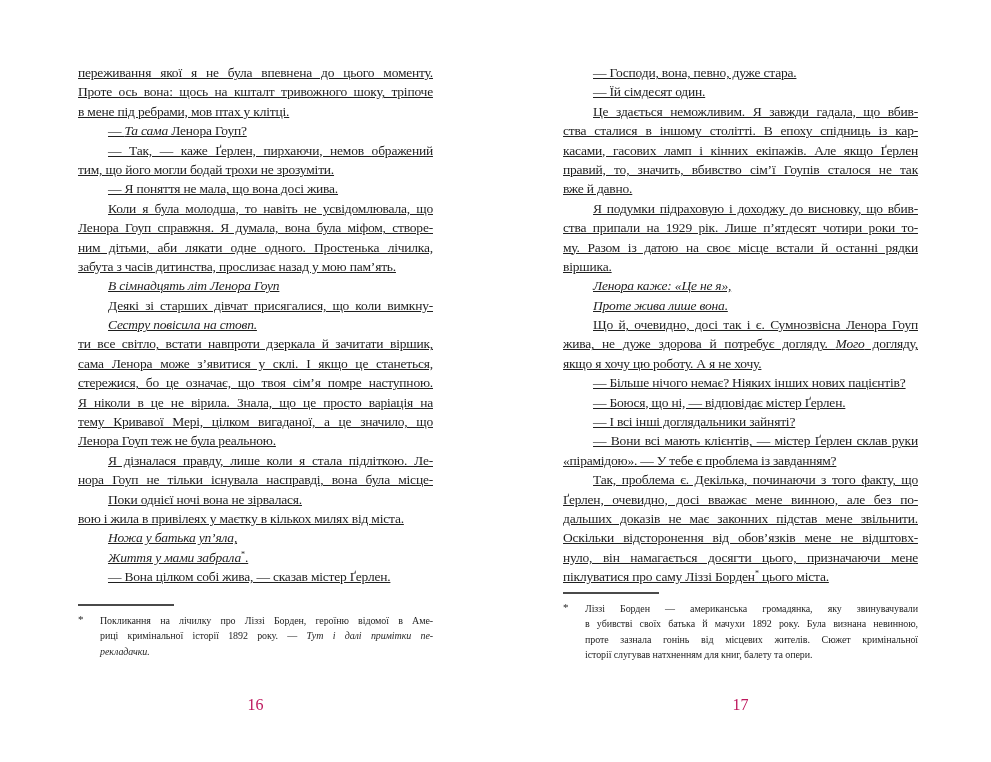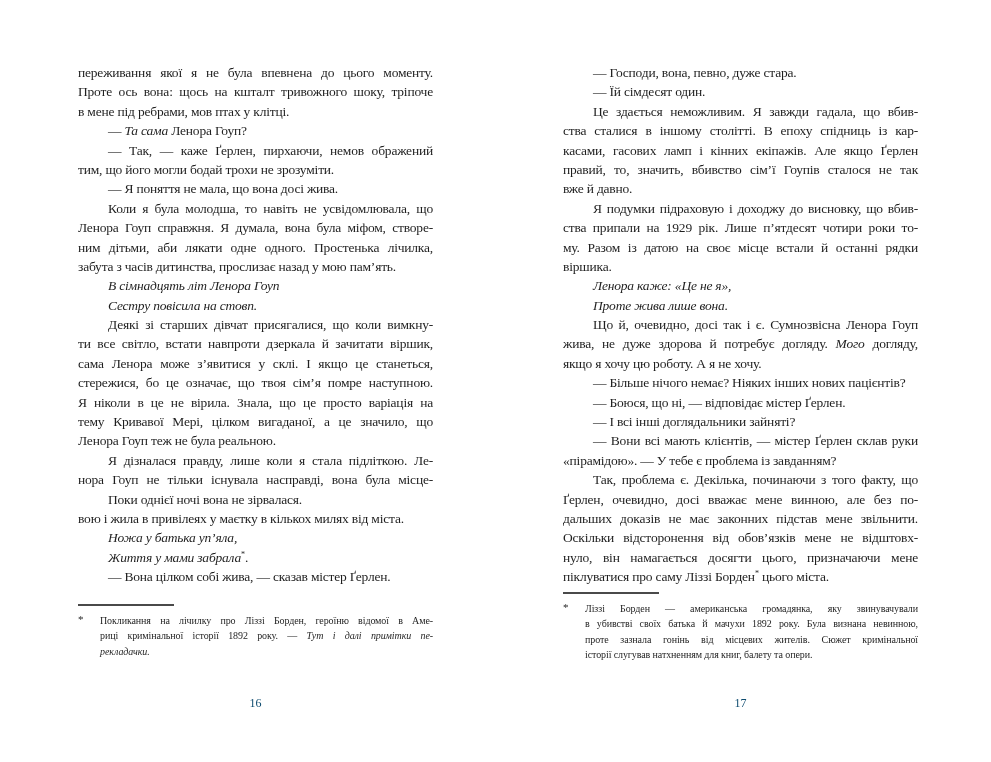--- a/index.html
+++ b/index.html
@@ -14,21 +14,21 @@
   }
   .page {
     position: absolute;
     top: 63px;
     width: 355px;
     height: 699px;
   }
   .page.left  { left: 78px; }
   .page.right { left: 563px; }
 
-  .body { position: absolute; top: 0; left: 0; right: 0; }
+  .body { position: absolute; top: 0; left: 0; right: 0; text-decoration: underline; }
 
   .line {
     height: 19.4px;
     line-height: 19.4px;
     font-size: 13.5px;
     letter-spacing: -0.2px;
     white-space: nowrap;
     text-align: left;
   }
   .line.indent  { padding-left: 30px; }
@@ -53,22 +53,22 @@
     font-size: 10px;
     letter-spacing: -0.1px;
   }
 
   .pagenum {
     position: absolute;
     top: 633px;
     left: 0;
     width: 100%;
     text-align: center;
-    font-size: 12px;
-    color: #0c4a6e;
+    font-size: 16px;
+    color: #be185d;
   }
 </style>
 </head>
 <body>
 
 <div class="sheet">
 
   <section class="page left">
     <div class="body">
         <div class="line justify"><span>переживання якої я не була впевнена до цього моменту.</span></div>
@@ -76,22 +76,22 @@
         <div class="line"><span>в мене під ребрами, мов птах у клітці.</span></div>
         <div class="line indent"><span>— </span><span class="it">Та сама</span><span> Ленора Гоуп?</span></div>
         <div class="line indent justify"><span>— Так, — каже Ґерлен, пирхаючи, немов ображений</span></div>
         <div class="line"><span>тим, що його могли бодай трохи не зрозуміти.</span></div>
         <div class="line indent"><span>— Я поняття не мала, що вона досі жива.</span></div>
         <div class="line indent justify"><span>Коли я була молодша, то навіть не усвідомлювала, що</span></div>
         <div class="line justify"><span>Ленора Гоуп справжня. Я думала, вона була міфом, створе-</span></div>
         <div class="line justify"><span>ним дітьми, аби лякати одне одного. Простенька лічилка,</span></div>
         <div class="line"><span>забута з часів дитинства, прослизає назад у мою пам’ять.</span></div>
         <div class="line indent"><span class="it">В сімнадцять літ Ленора Гоуп</span></div>
+        <div class="line indent justify"><span>Деякі зі старших дівчат присягалися, що коли вимкну-</span></div>
         <div class="line indent"><span class="it">Сестру повісила на стовп.</span></div>
-        <div class="line indent justify"><span>Деякі зі старших дівчат присягалися, що коли вимкну-</span></div>
         <div class="line justify"><span>ти все світло, встати навпроти дзеркала й зачитати віршик,</span></div>
         <div class="line justify"><span>сама Ленора може з’явитися у склі. І якщо це станеться,</span></div>
         <div class="line justify"><span>стережися, бо це означає, що твоя сім’я помре наступною.</span></div>
         <div class="line justify"><span>Я ніколи в це не вірила. Знала, що це просто варіація на</span></div>
         <div class="line justify"><span>тему Кривавої Мері, цілком вигаданої, а це значило, що</span></div>
         <div class="line"><span>Ленора Гоуп теж не була реальною.</span></div>
         <div class="line indent justify"><span>Я дізналася правду, лише коли я стала підліткою. Ле-</span></div>
         <div class="line justify"><span>нора Гоуп не тільки існувала насправді, вона була місце-</span></div>
         <div class="line indent"><span>Поки однієї ночі вона не зірвалася.</span></div>
         <div class="line"><span>вою і жила в привілеях у маєтку в кількох милях від міста.</span></div>

